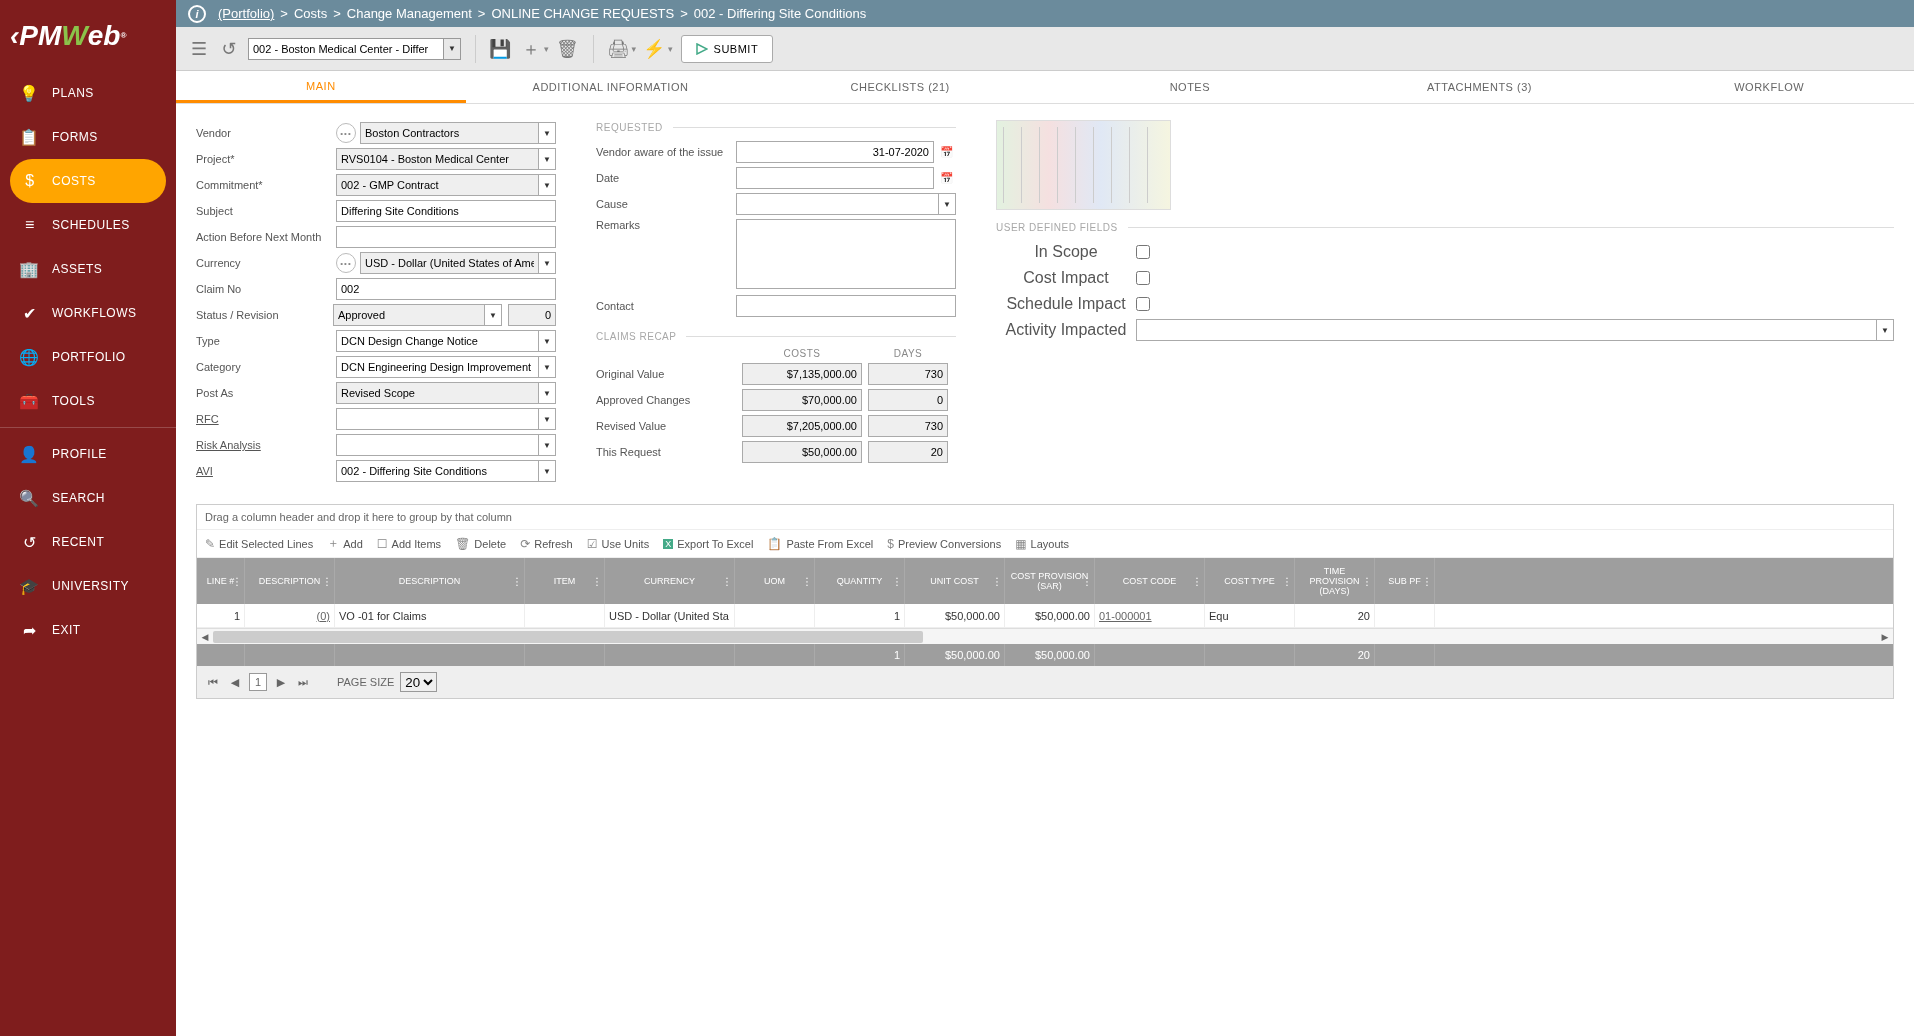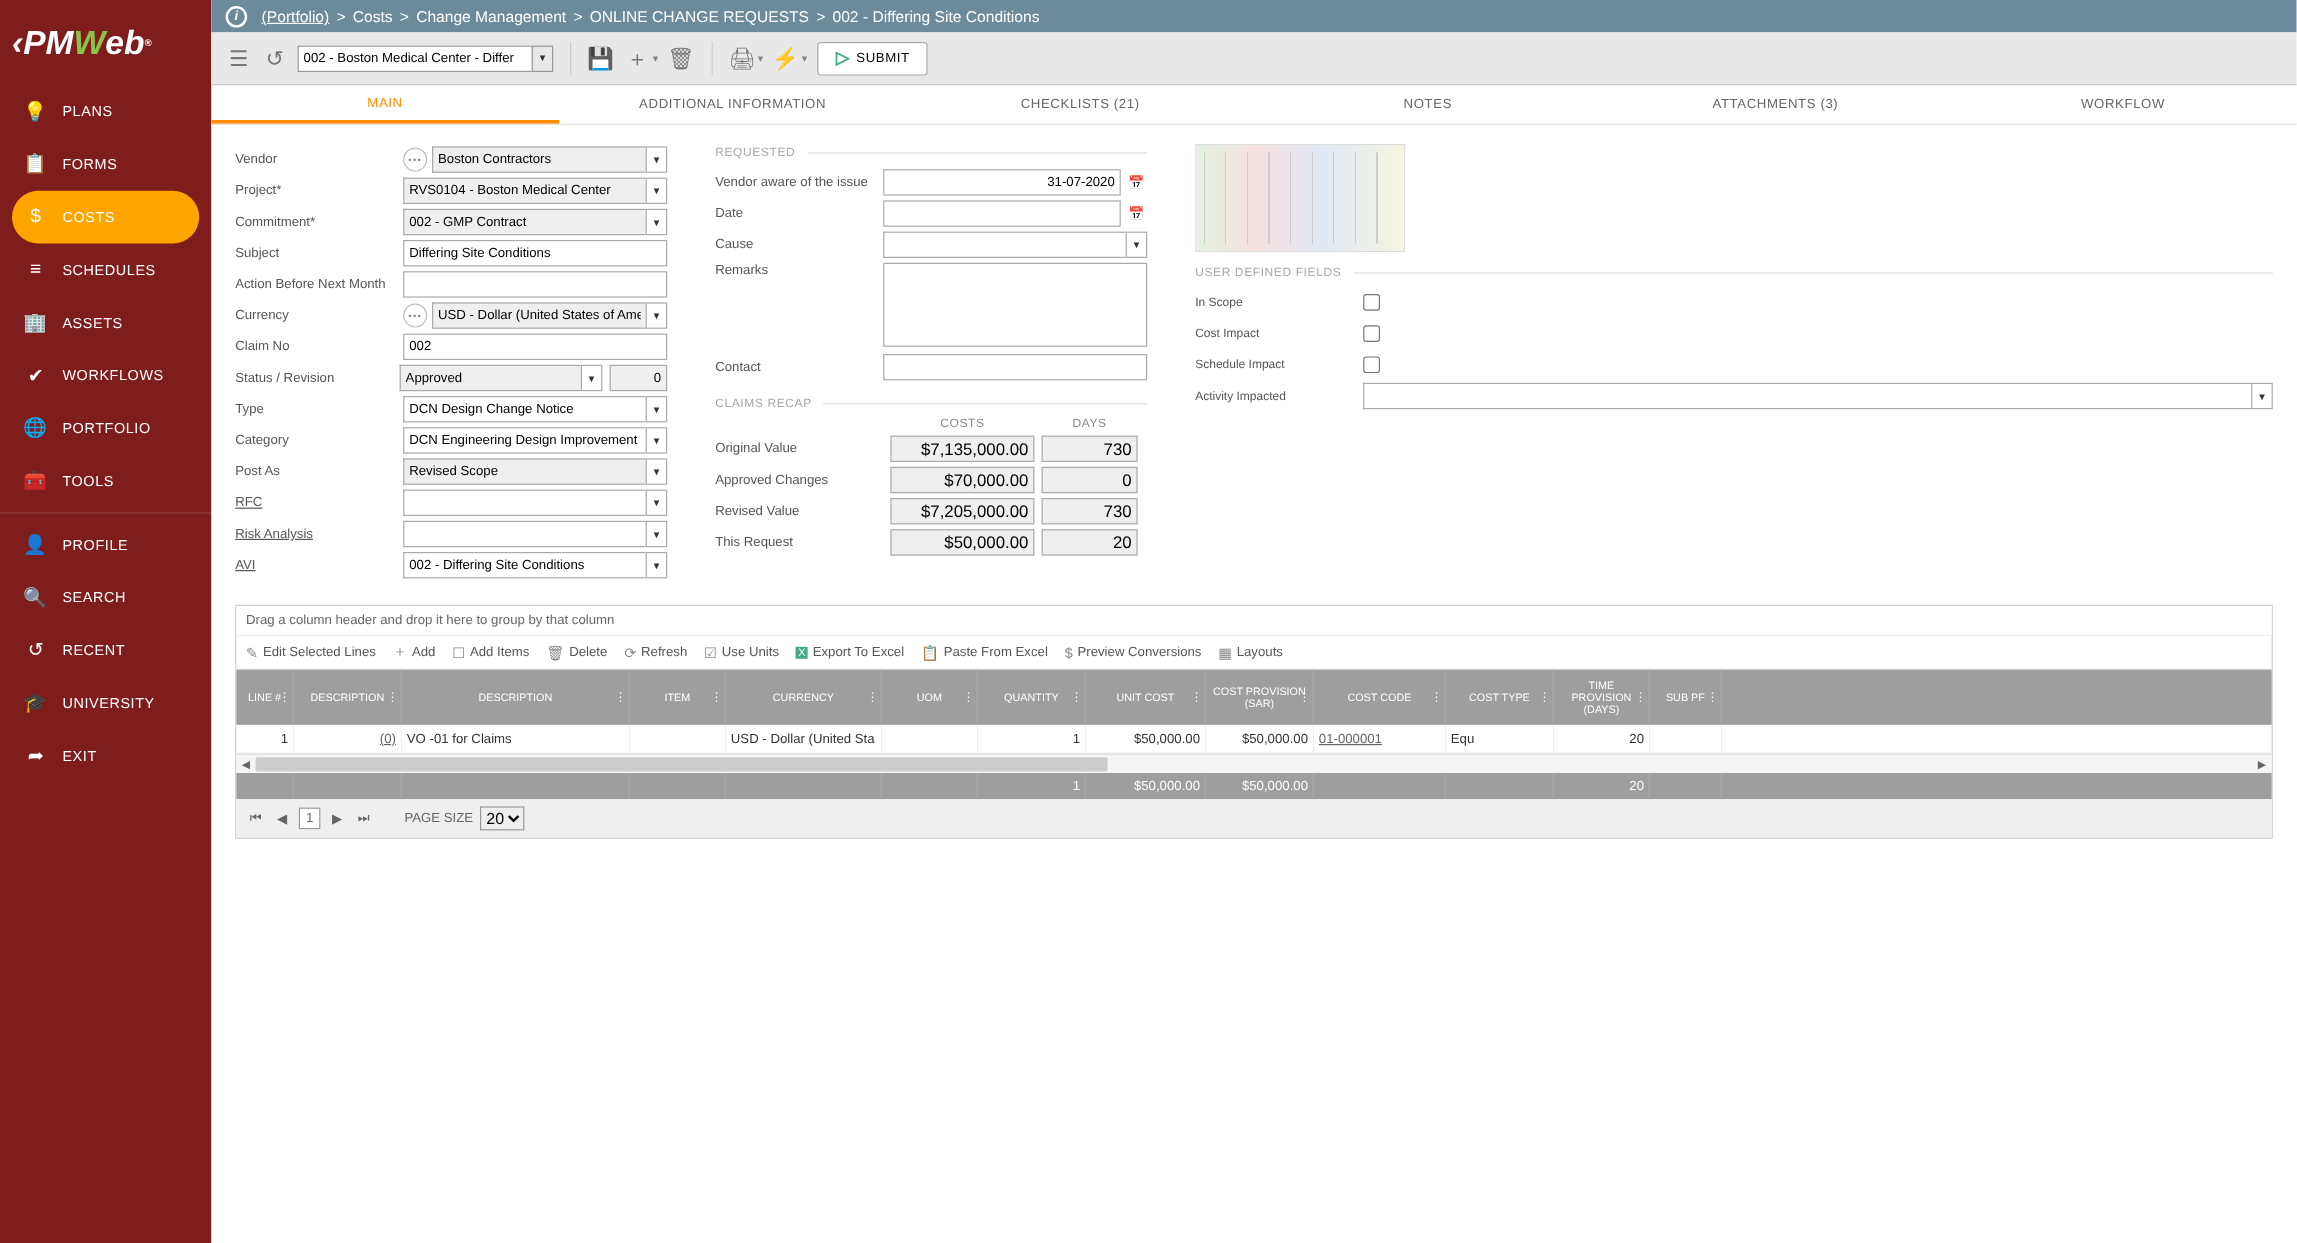--- a/index.html
+++ b/index.html
@@ -45,25 +45,25 @@
 .form-row .combo .caret { width: 18px; border: 1px solid #aaa; display: flex; align-items: center; justify-content: center; background: #fff; cursor: pointer; font-size: 8px; }
 .form-row input.free { flex: 1; }
 .textarea-row textarea { flex: 1; height: 70px; resize: none; }
 .cal-icon { width: 18px; height: 22px; display: inline-flex; align-items: center; justify-content: center; margin-left: 4px; cursor: pointer; }
 
 .section-hdr { font-size: 10px; color: #a8a8a8; letter-spacing: 0.5px; margin-bottom: 6px; margin-top:2px; display:flex; align-items:center;}
 .section-hdr::after{ content:""; flex:1; border-top:1px solid #ddd; margin-left:10px;}
 
 .recap { display: grid; grid-template-columns: 140px 120px 80px; gap: 4px 6px; align-items: center; }
 .recap .hdr { text-align: center; font-size: 10px; color: #888; letter-spacing: 0.5px; }
-.recap input { height: 22px; border: 1px solid #aaa; text-align: right; padding: 0 4px; background: #EFEFEF; font-size: 14px; width: 100%; }
+.recap input { height: 22px; border: 1px solid #aaa; text-align: right; padding: 0 4px; background: #EFEFEF; font-size: 11px; width: 100%; }
 .recap .lbl { font-size: 11px; color: #555; }
 
 .udf-row { display: flex; align-items: center; height: 26px; }
-.udf-row label { width: 140px; font-size: 10px; color: #555; }
+.udf-row label { width: 140px; font-size: 16px; color: #555; text-align: center; }
 .udf-row input[type=checkbox] { width: 14px; height: 14px; }
 .udf-row .combo { display:flex; flex:1; }
 .udf-row .combo input{ flex:1; height:22px; border:1px solid #aaa; border-right:none;}
 .udf-row .combo .caret{ width:18px; height:22px; border:1px solid #aaa; display:flex; align-items:center; justify-content:center; font-size:8px; cursor:pointer;}
 
 .thumb { width: 175px; height: 90px; background: linear-gradient(90deg,#e3f2e0 0%, #f5e0e0 30%, #e0e8f5 60%, #f5f5e0 100%); border:1px solid #ddd; margin-bottom: 12px; position:relative; overflow:hidden; }
 .thumb::before{content:""; position:absolute; inset:6px; background:repeating-linear-gradient(90deg,#ccc 0 1px, transparent 1px 18px);}
 
 
 .grid-wrap { margin-top: 20px; border: 1px solid #ccc; }

